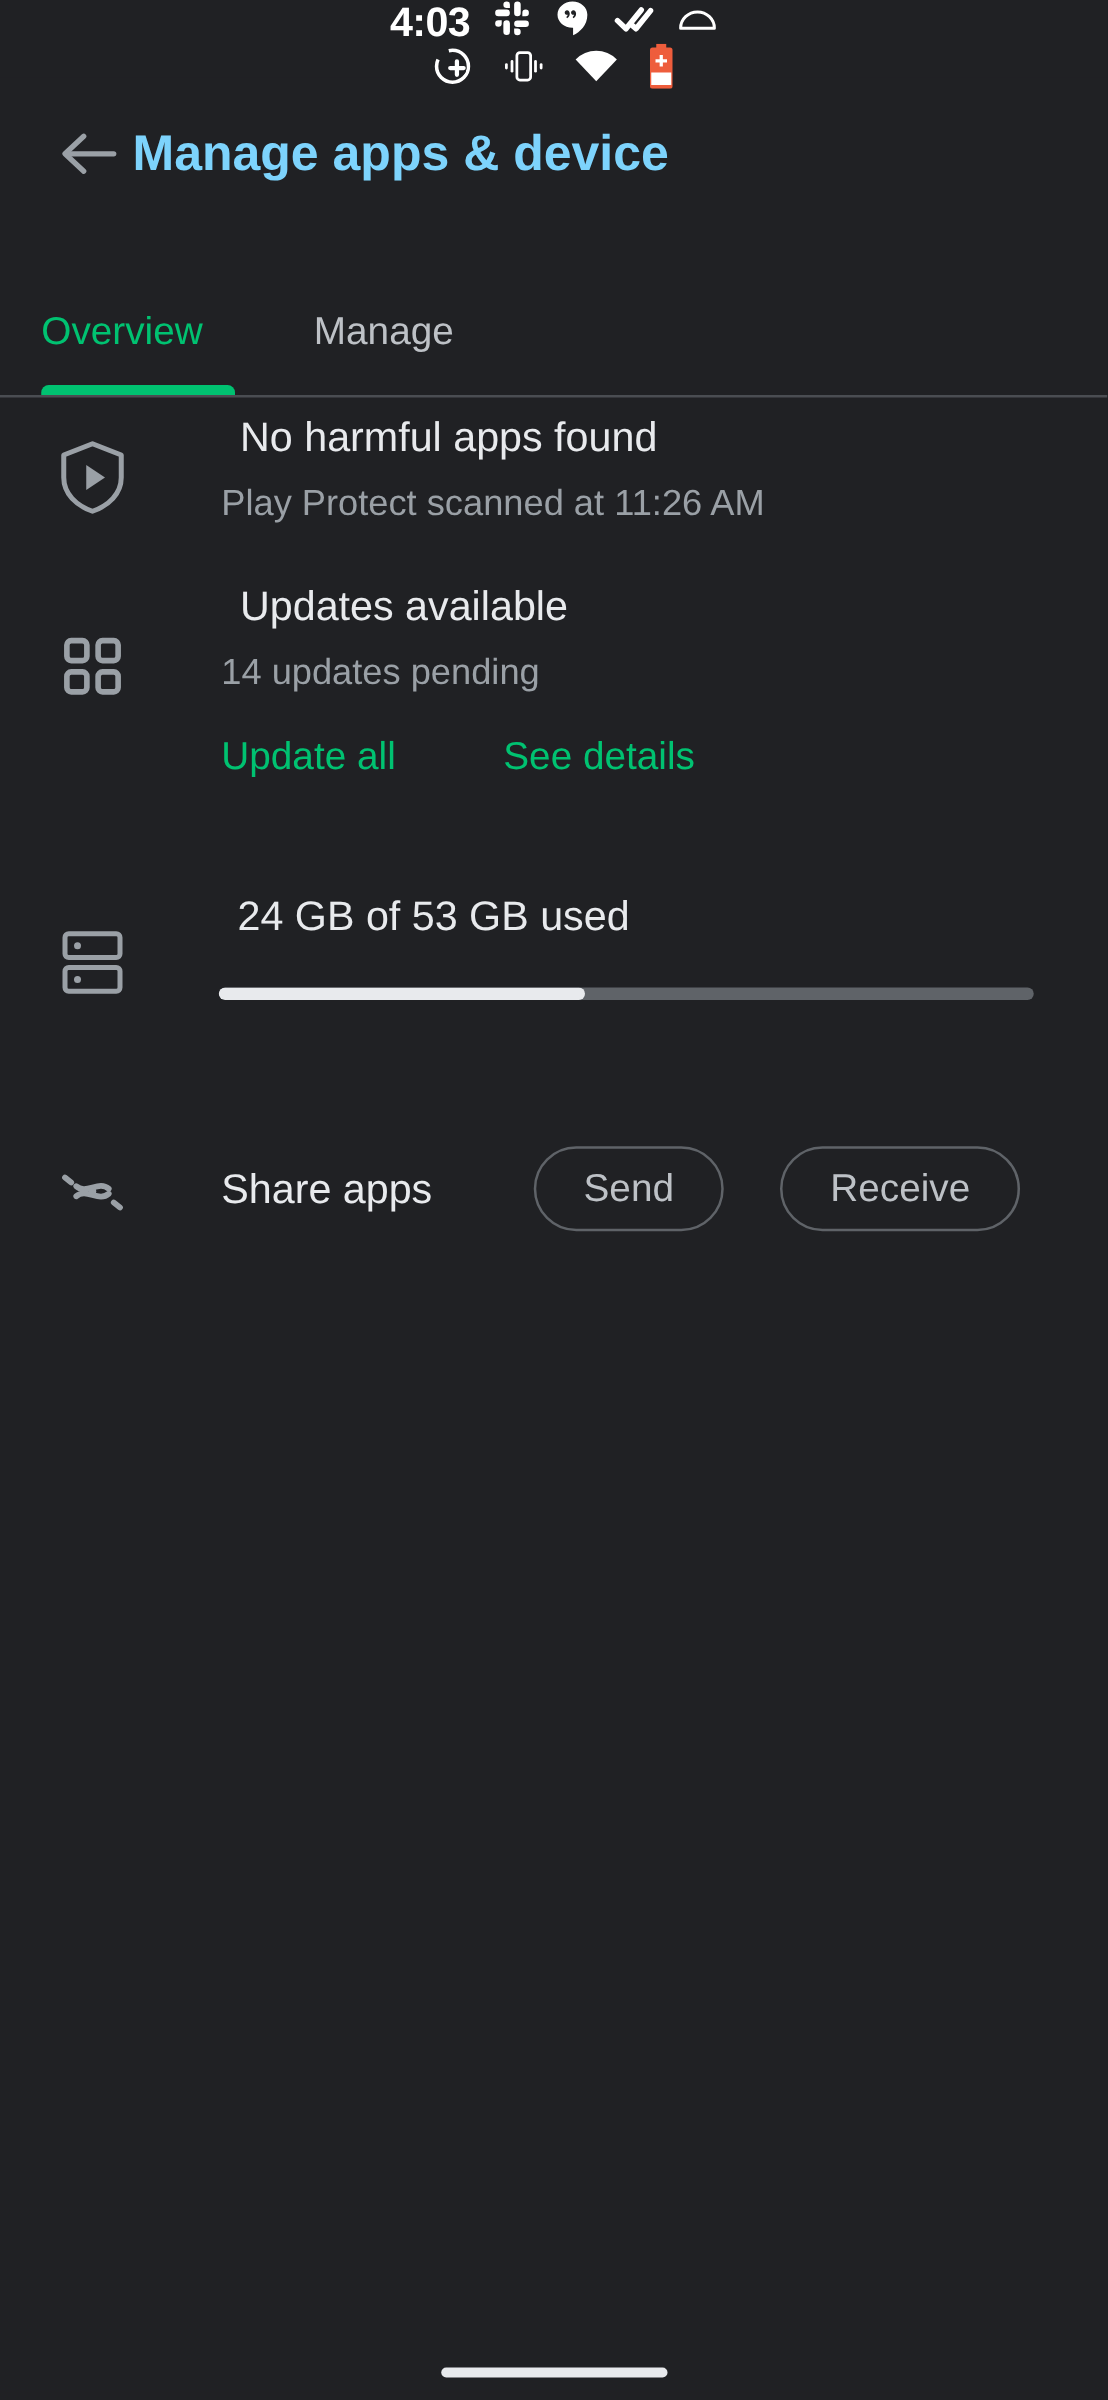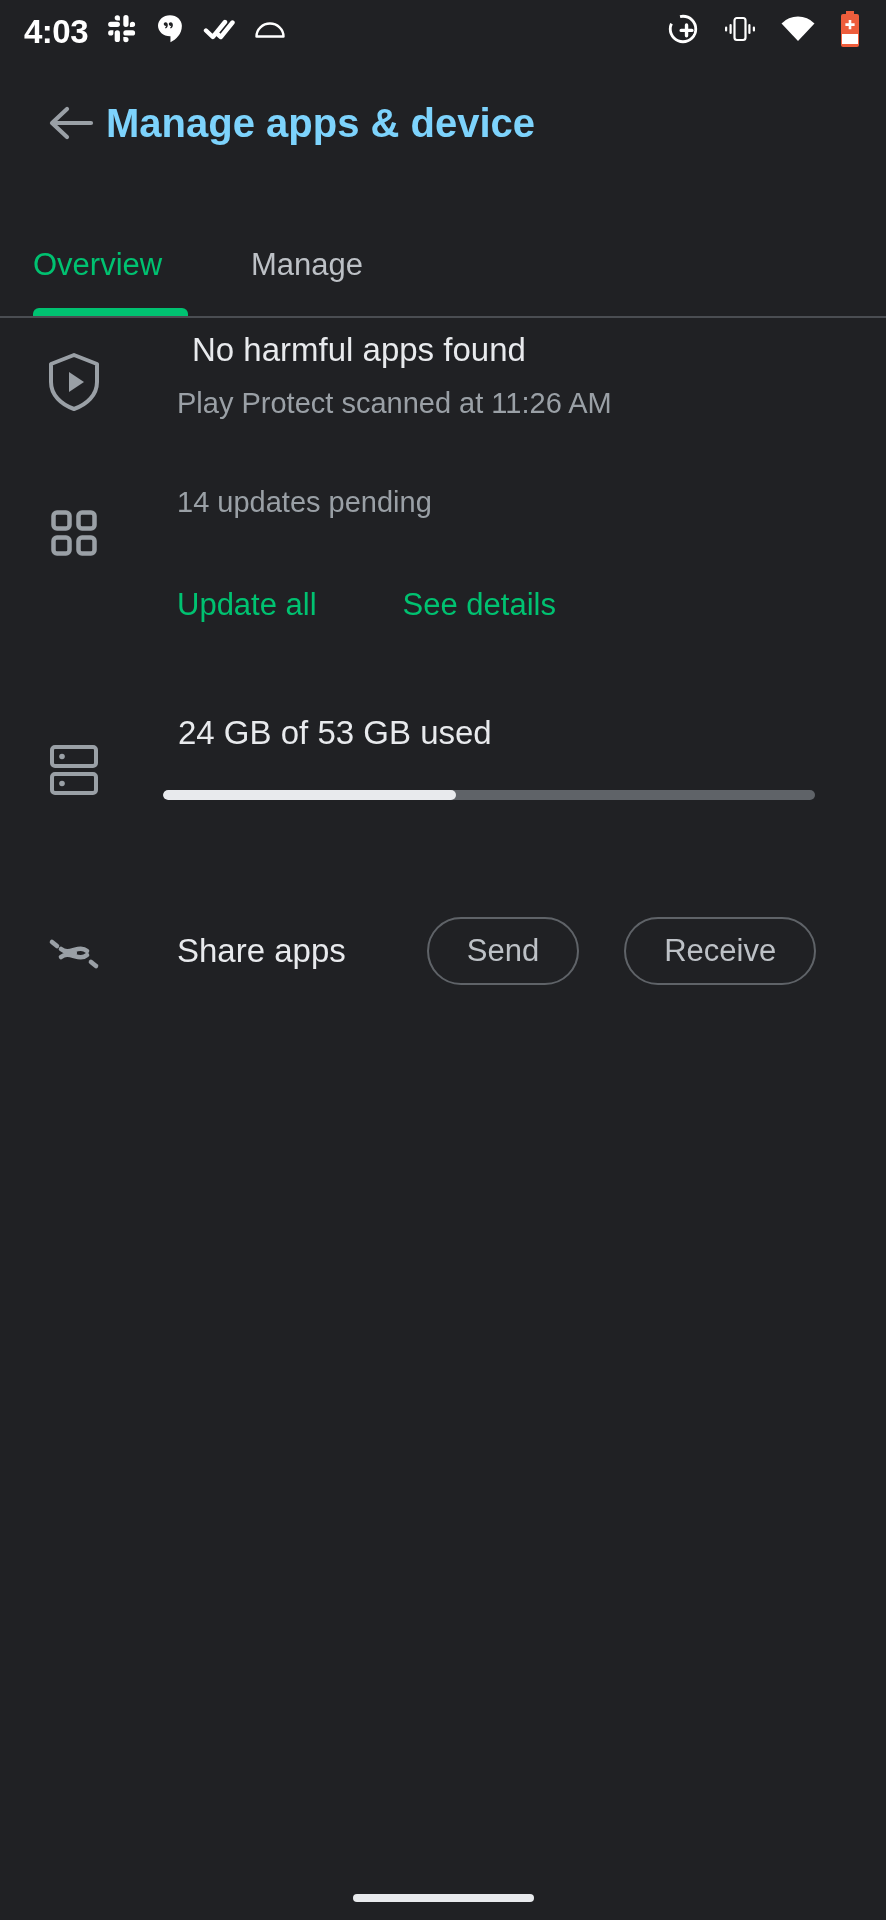--- a/index.html
+++ b/index.html
@@ -22,20 +22,21 @@
   .statusbar {
     position: absolute;
     top: 0; left: 0;
     width: 886px;
     height: 62px;
     display: flex;
     align-items: center;
     justify-content: space-between;
     padding: 0 24px 0 24px;
     background: #202124;
+    flex-direction: column;
   }
   .sb-left { display: flex; align-items: center; gap: 19px; }
   .sb-right { display: flex; align-items: center; gap: 22px; }
   .sb-clock {
     color: #ffffff;
     font-size: 33px;
     font-weight: bold;
     letter-spacing: -0.5px;
     line-height: 1;
   }
@@ -155,21 +156,21 @@
     background: none;
     border: none;
     font-family: inherit;
     padding: 0;
   }
   .text-btn.second { margin-left: 86px; }
 
   
   .sec-storage { height: 190px; }
   .sec-storage .row-icon { top: 46px; }
-  .storage-body { position: absolute; left: 163px; top: 18px; width: 660px; }
+  .storage-body { position: absolute; left: 175px; top: 18px; width: 660px; }
   .progress-track {
     margin-top: 39px;
     width: 652px;
     height: 10px;
     background: #5f6368;
     border-radius: 5px;
     overflow: hidden;
   }
   .progress-fill {
     height: 10px;
@@ -335,20 +336,21 @@
     <div class="row sec-updates">
       <div class="row-icon">
         <svg width="48" height="48" viewBox="0 0 48 48" fill="none" stroke="#9aa0a6" stroke-width="4.5">
           <rect x="3.5" y="3.5" width="16" height="16" rx="3.5"></rect>
           <rect x="28.5" y="3.5" width="16" height="16" rx="3.5"></rect>
           <rect x="3.5" y="28.5" width="16" height="16" rx="3.5"></rect>
           <rect x="28.5" y="28.5" width="16" height="16" rx="3.5"></rect>
         </svg>
       </div>
       <div class="txt">
+        <div class="row-title">Updates available</div>
         <div class="row-sub">14 updates pending</div>
       </div>
       <div class="update-actions">
         <button class="text-btn">Update all</button>
         <button class="text-btn second">See details</button>
       </div>
     </div>
 
     <div class="row sec-storage">
       <div class="row-icon">

